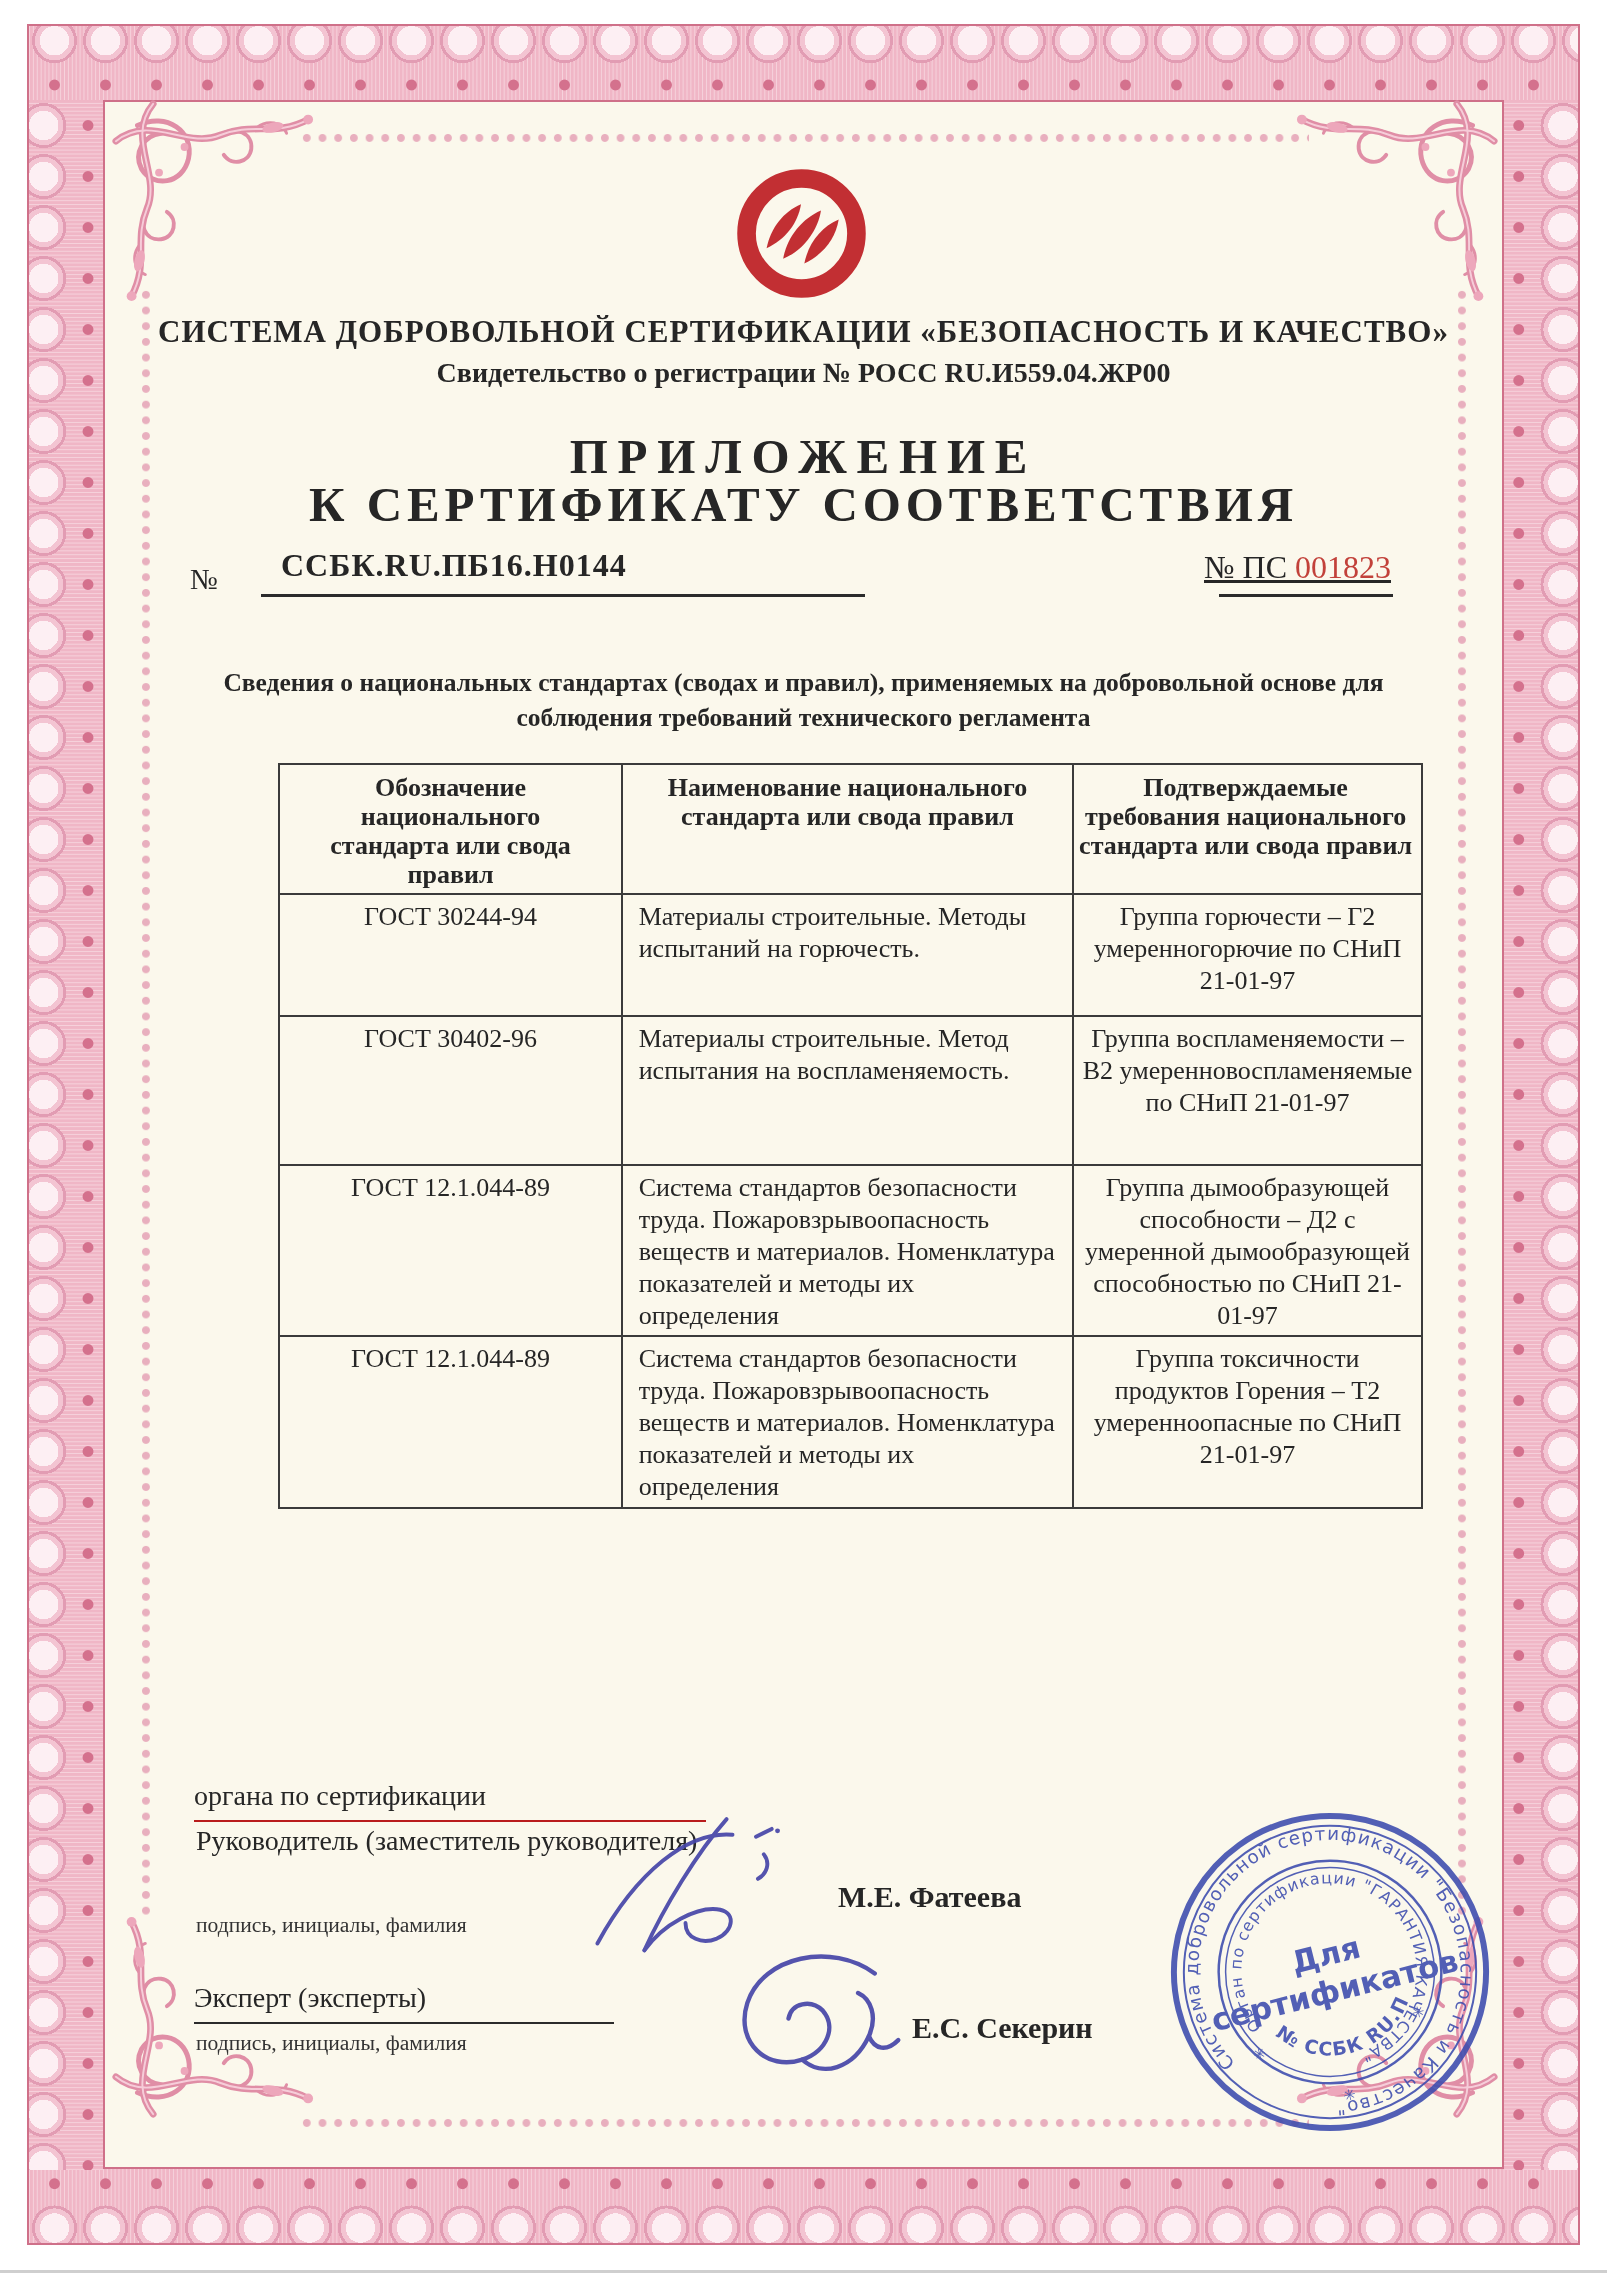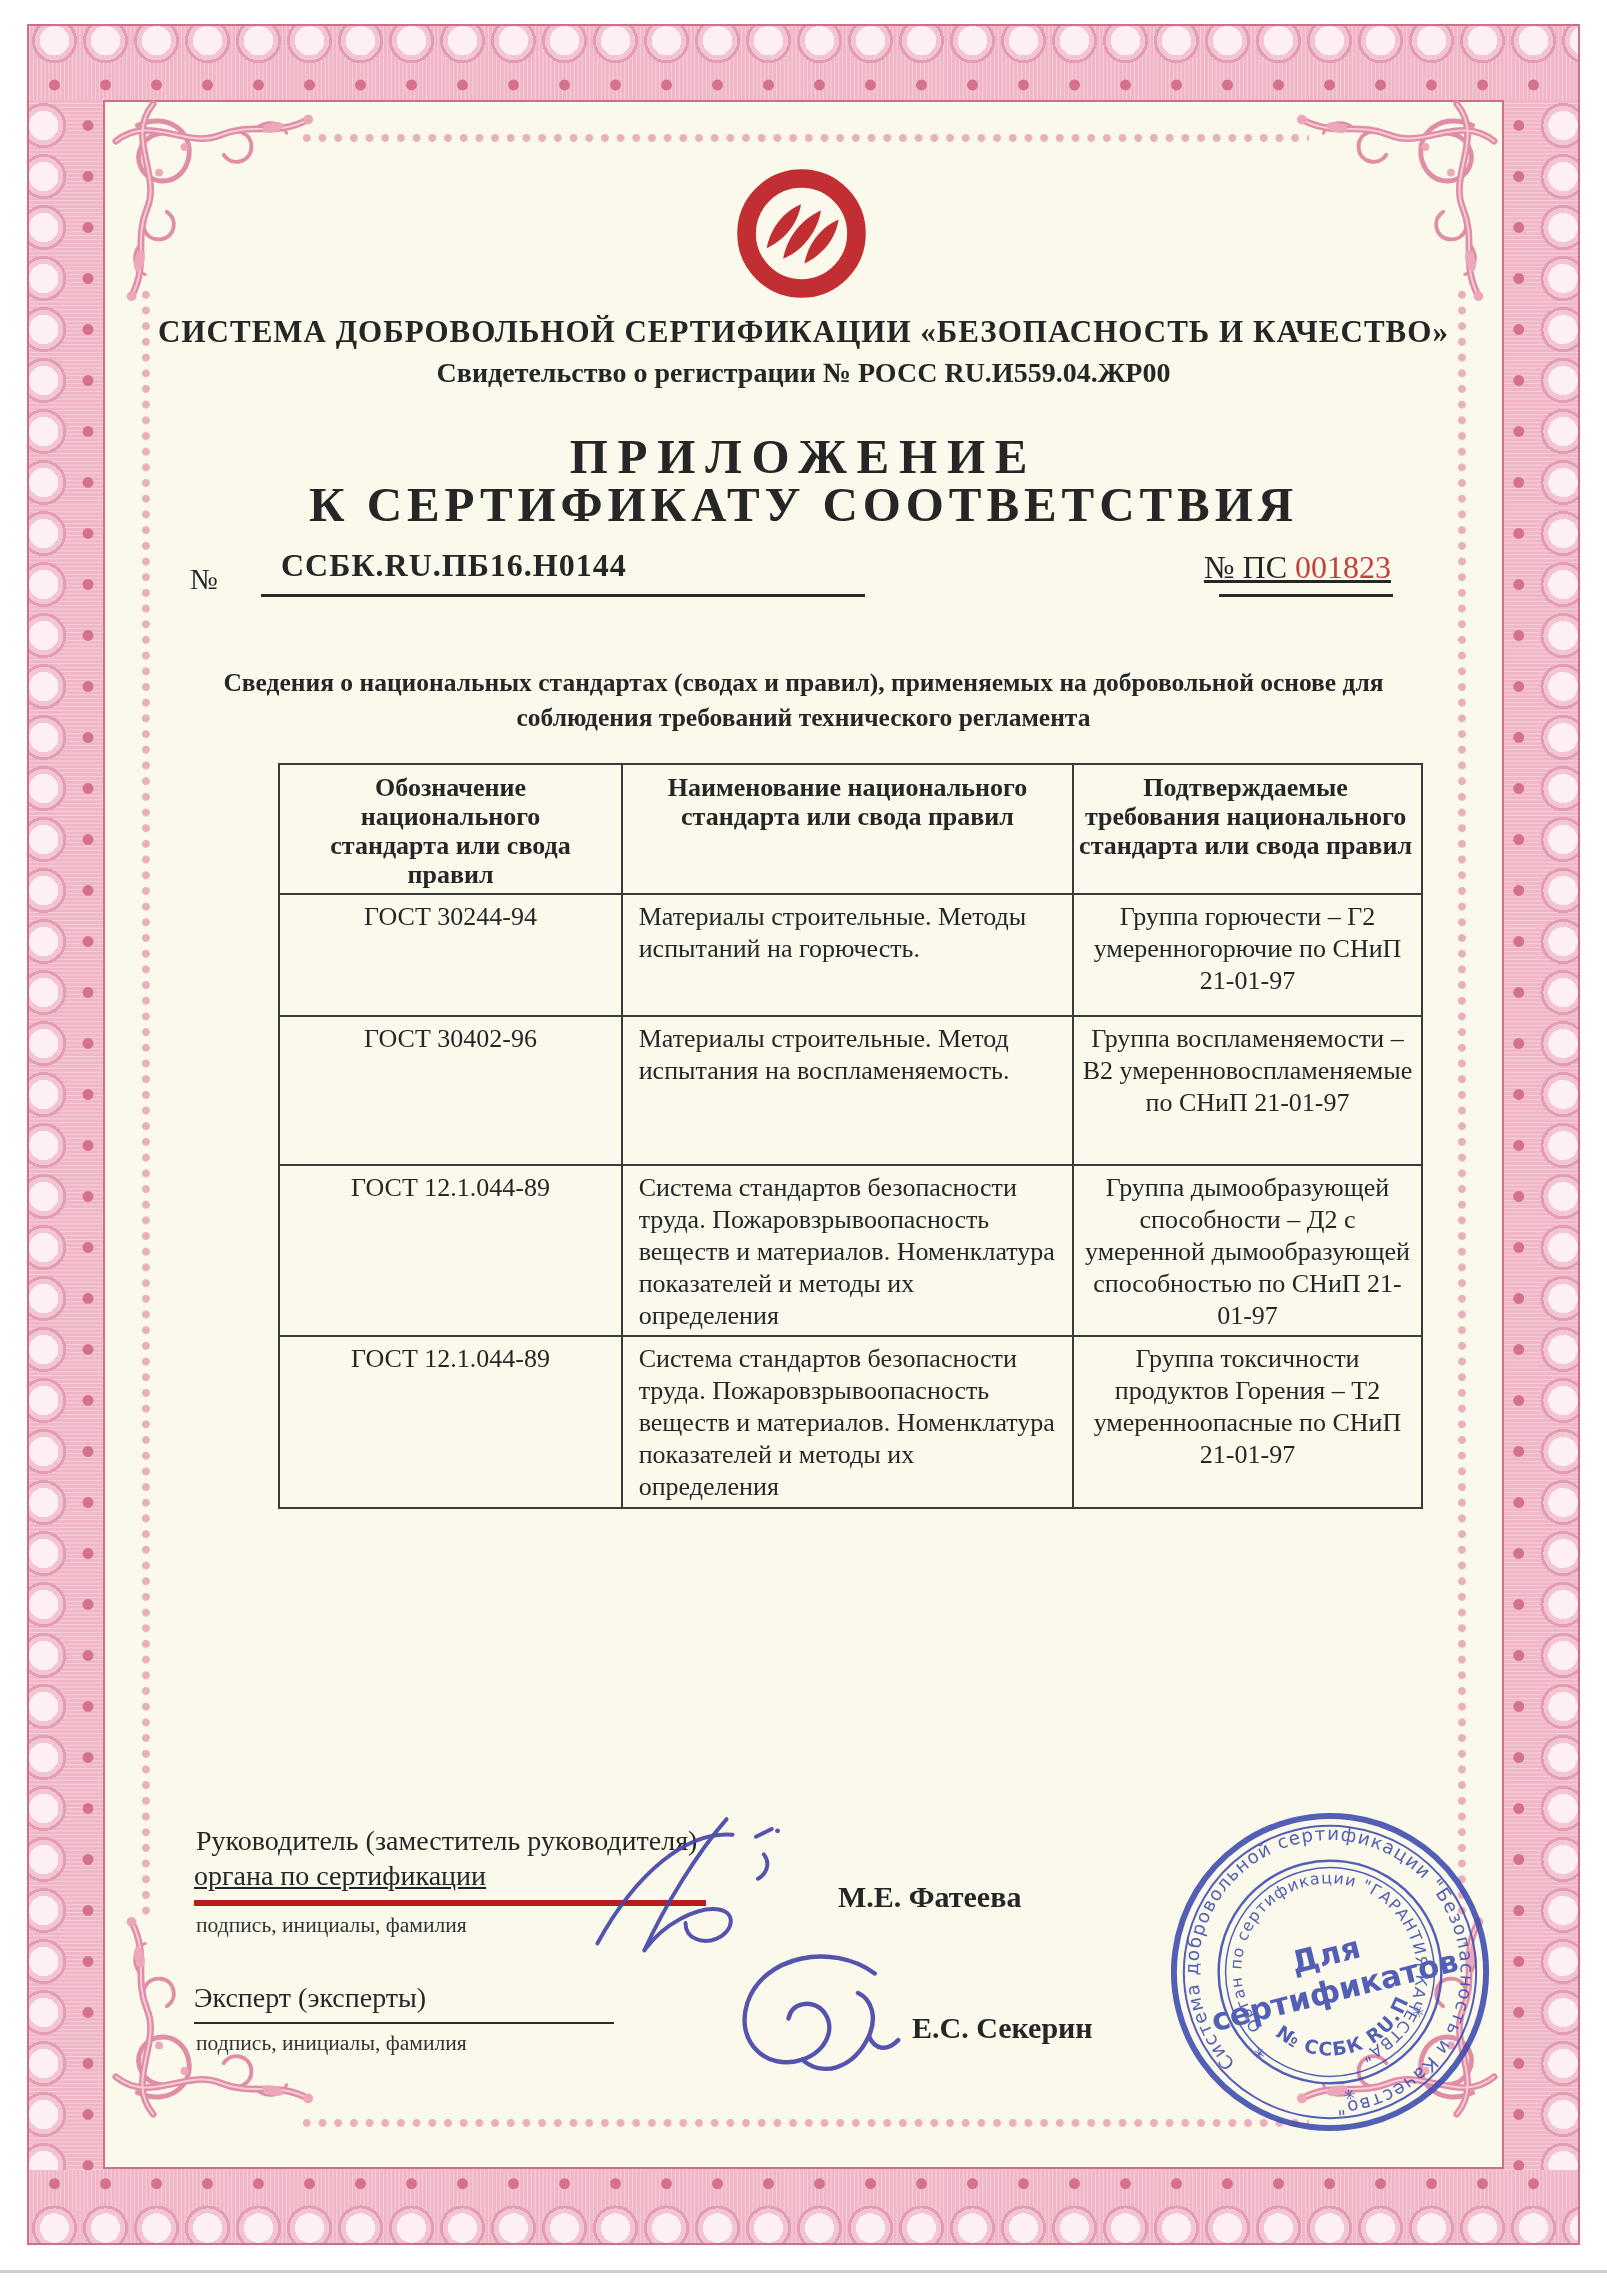--- a/index.html
+++ b/index.html
@@ -79,21 +79,21 @@
   .std-table th,.std-table td{border:2px solid #3b3b3b;vertical-align:top;padding:5.9px 11.8px 3.9px 11.8px;line-height:32px;}
   .std-table th{font-weight:bold;text-align:center;line-height:29px;padding-top:7.8px;}
   .std-table th.h1{padding-left:37px;padding-right:37px;}
   .std-table th.h3{padding-left:0;padding-right:3.9px;margin-left:28px;}
   .std-table td.c1{text-align:center;}
   .std-table td.c2{text-align:left;padding-left:15.7px;padding-right:13.7px;}
   .std-table td.c3{text-align:center;padding-left:5.9px;padding-right:5.9px;}
   .r-head{height:118px;} .r1{height:122px;} .r2{height:149px;margin-top:28px;} .r3{height:154px;} .r4{height:167px;}
 
   .sig-role1{left:196px;top:1825px;font-size:28px;}
-  .sig-role2-box{left:194px;top:1860px;width:512px;border-bottom:6px solid #b91c1c;padding-bottom:7.8px;font-size:28px;text-decoration:underline;}
+  .sig-role2-box{left:194px;top:1780px;width:512px;border-bottom:2px solid #b91c1c;padding-bottom:7.8px;font-size:28px;}
   .sig-caption1{left:196px;top:1913px;font-size:21.6px;color:#333;}
   .sig-name1{left:838px;top:1880px;font-size:30px;font-weight:bold;}
   .sig-role3-box{left:194px;top:1982px;width:420px;border-bottom:2px solid #2b2b2b;padding-bottom:7.8px;font-size:28px;}
   .sig-caption2{left:196px;top:2031px;font-size:21.6px;color:#333;}
   .sig-name2{left:912px;top:2011px;font-size:30px;font-weight:bold;}
 
   .sig-svg1{left:568px;top:1811px;width:235px;height:167px;z-index:4;}
   .sig-svg2{left:706px;top:1946px;width:216px;height:147px;z-index:4;}
   .stamp{left:1161px;top:1803px;width:338px;height:338px;z-index:4;opacity:.88;}
   .stamp text{font-family:"DejaVu Sans","Liberation Sans",sans-serif;fill:#3b4bae;}

